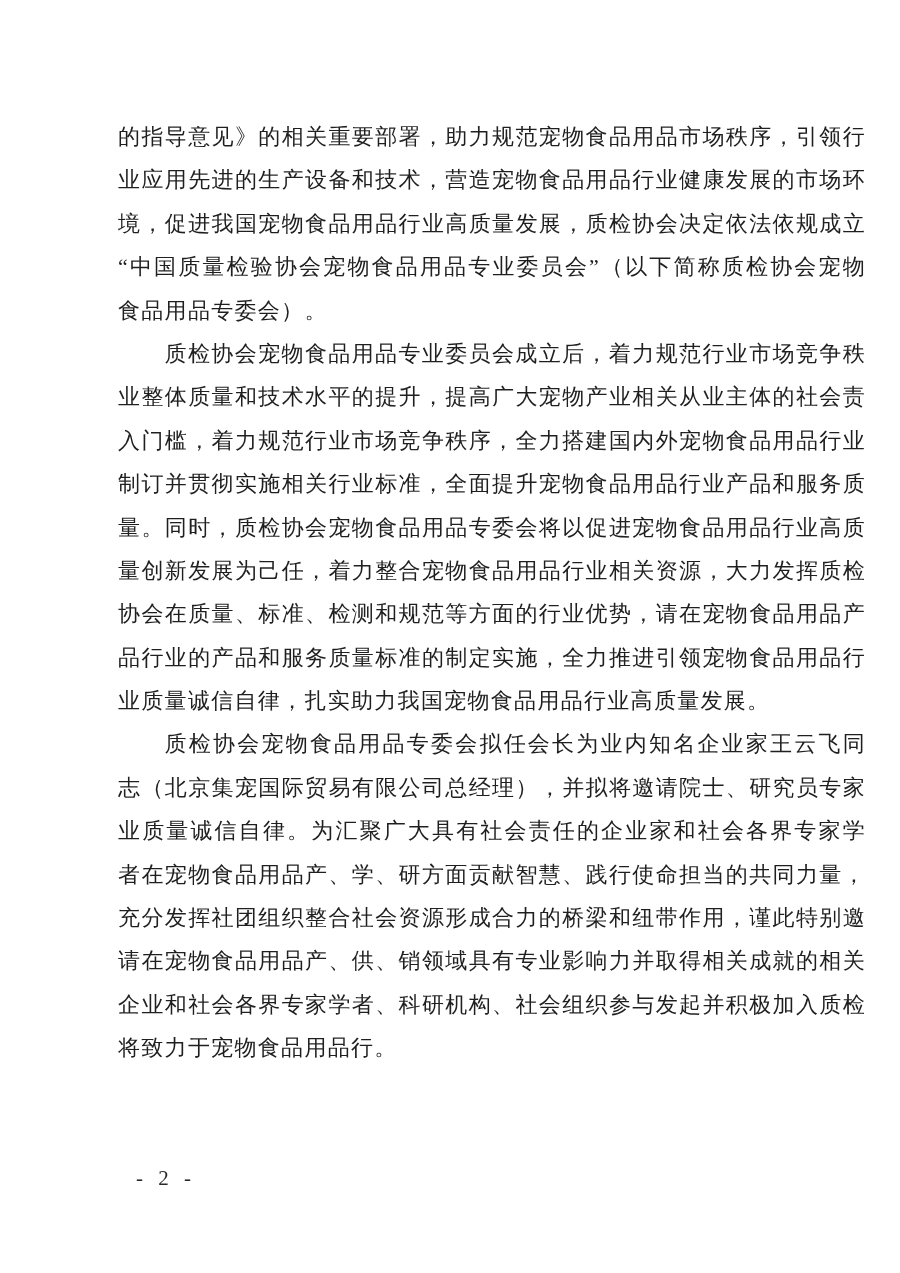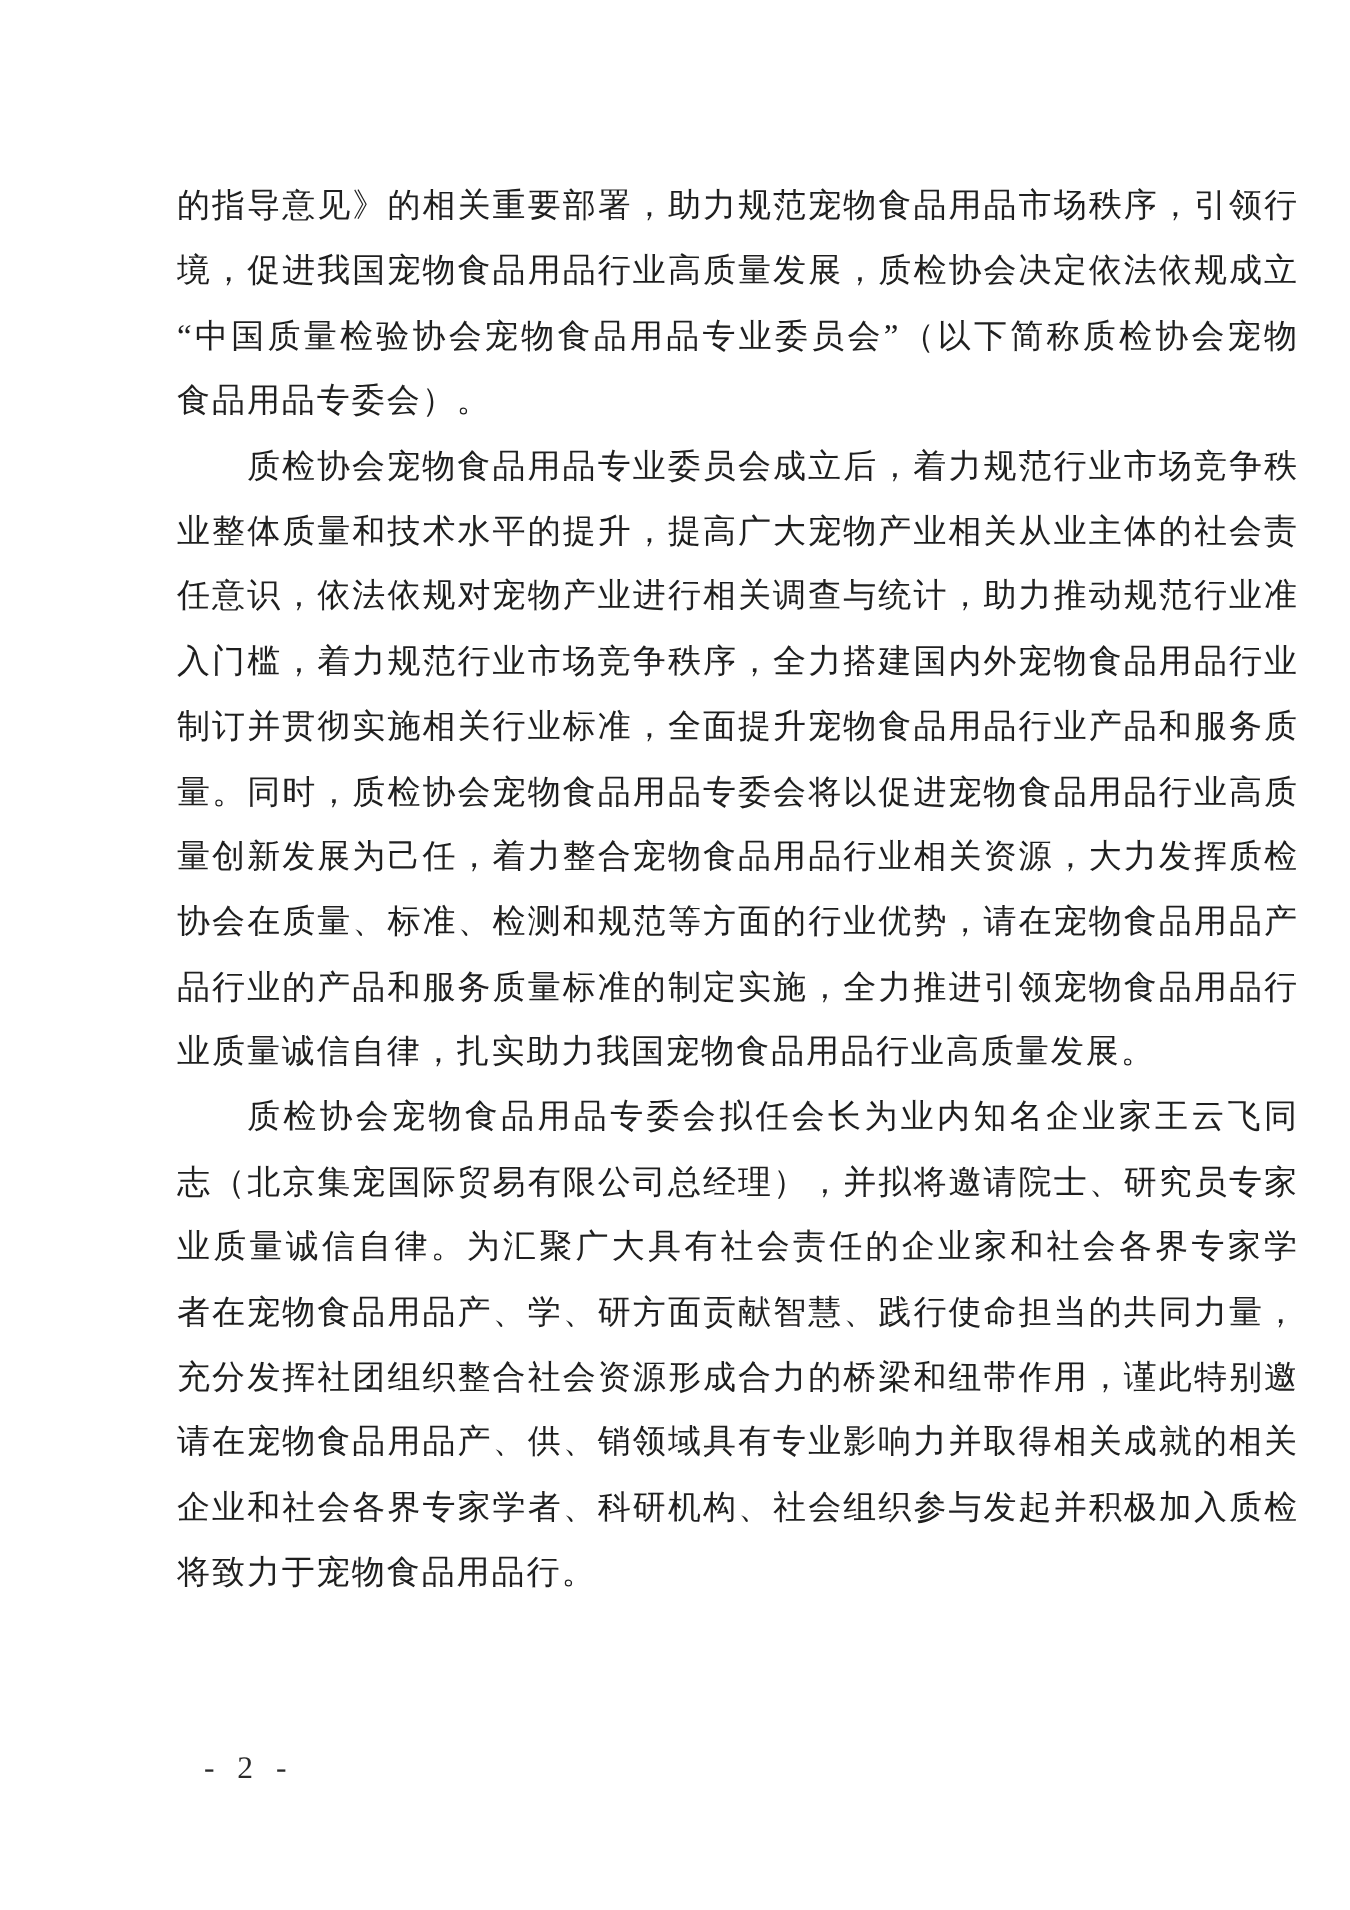--- a/index.html
+++ b/index.html
@@ -42,26 +42,26 @@
     letter-spacing: 5px;
     line-height: 30px;
   }
 </style>
 </head>
 <body>
 
 <div class="page">
   <div class="text-block">
     <div class="line">的指导意见》的相关重要部署，助力规范宠物食品用品市场秩序，引领行</div>
+    <div class="line">业应用先进的生产设备和技术，营造宠物食品用品行业健康发展的市场环</div>
     <div class="line">境，促进我国宠物食品用品行业高质量发展，质检协会决定依法依规成立</div>
     <div class="line">“中国质量检验协会宠物食品用品专业委员会”（以下简称质检协会宠物</div>
     <div class="line para-end">食品用品专委会）。</div>
     <div class="line para-start">质检协会宠物食品用品专业委员会成立后，着力规范行业市场竞争秩序</div>
     <div class="line">业整体质量和技术水平的提升，提高广大宠物产业相关从业主体的社会责</div>
-    <div class="line">任意识，依法依规对宠物产业进行相关调查与统计，助力推动规范行业准</div>
     <div class="line">入门槛，着力规范行业市场竞争秩序，全力搭建国内外宠物食品用品行业</div>
     <div class="line">制订并贯彻实施相关行业标准，全面提升宠物食品用品行业产品和服务质</div>
     <div class="line">量。同时，质检协会宠物食品用品专委会将以促进宠物食品用品行业高质</div>
     <div class="line">量创新发展为己任，着力整合宠物食品用品行业相关资源，大力发挥质检</div>
     <div class="line">协会在质量、标准、检测和规范等方面的行业优势，请在宠物食品用品产</div>
     <div class="line">品行业的产品和服务质量标准的制定实施，全力推进引领宠物食品用品行</div>
     <div class="line para-end">业质量诚信自律，扎实助力我国宠物食品用品行业高质量发展。</div>
     <div class="line para-start">质检协会宠物食品用品专委会拟任会长为业内知名企业家王云飞同</div>
     <div class="line">志（北京集宠国际贸易有限公司总经理），并拟将邀请院士、研究员专家</div>
     <div class="line">业质量诚信自律。为汇聚广大具有社会责任的企业家和社会各界专家学</div>

